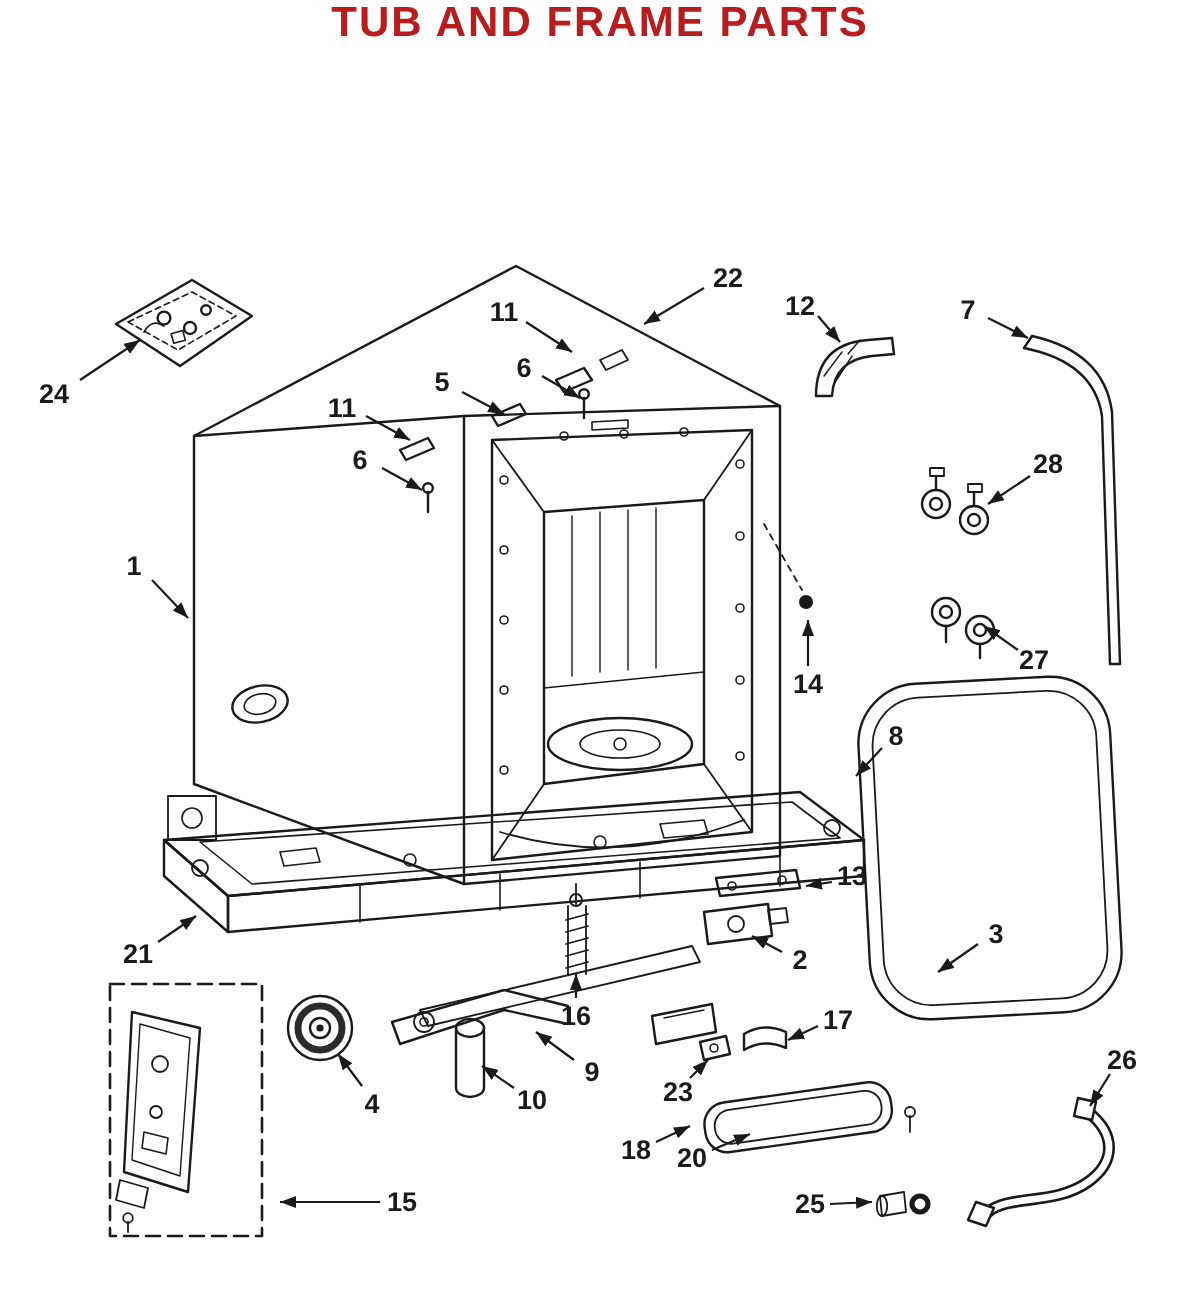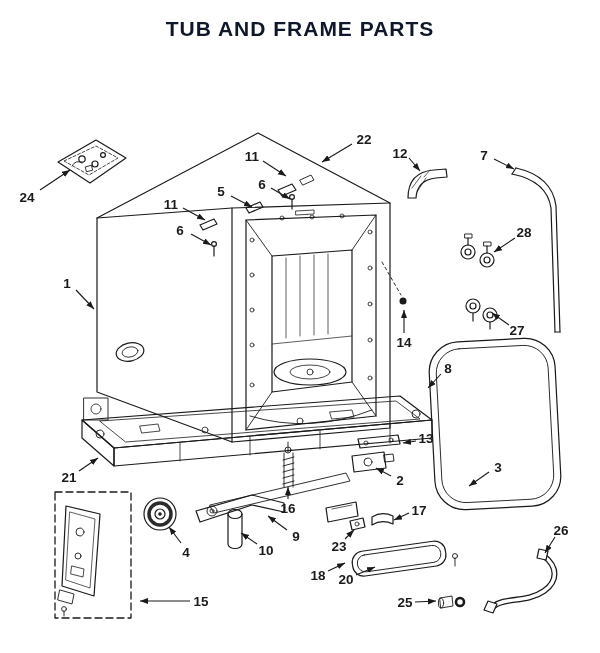--- a/index.html
+++ b/index.html
@@ -4,27 +4,27 @@
 <style>
   html,body{margin:0;padding:0;}
   body{
     width:600px;height:653px;
     background:#ffffff;
     position:relative;
     overflow:hidden;
     font-family:"Liberation Sans", sans-serif;
   }
   .page-title{
-    position:absolute;top:17px;left:0;right:0;
+    position:absolute;top:0;left:0;right:0;
     margin:0;
     text-align:center;
     font-size:21px;
     font-weight:bold;
     letter-spacing:1px;
-    color:#0f172a;
+    color:#b91c1c;
     font-family:"Liberation Sans", sans-serif;
   }
   svg.diagram{
     position:absolute;top:0;left:0;
     width:600px;height:653px;
     display:block;
   }
   #callouts text{
     font-family:"Liberation Sans", sans-serif;
     font-size:13.5px;

